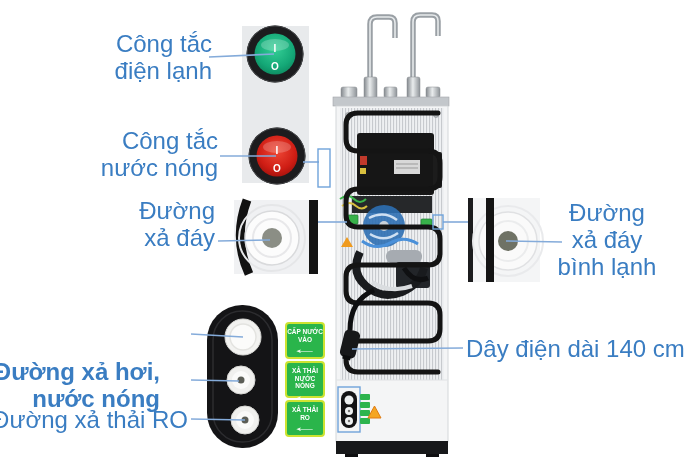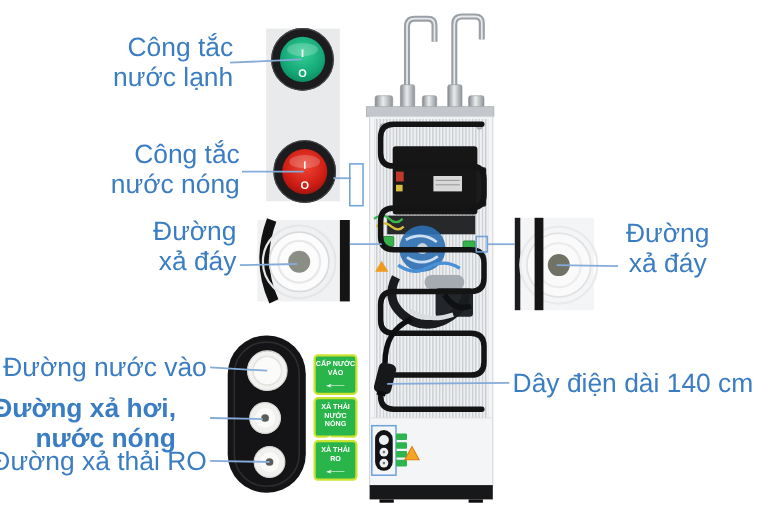--- a/index.html
+++ b/index.html
@@ -200,49 +200,47 @@
     <line x1="191" y1="380" x2="239" y2="381"></line>
     <line x1="191" y1="419" x2="245" y2="420"></line>
     <line x1="352" y1="349" x2="463" y2="348"></line>
   </g>
   <rect x="318" y="149" width="12" height="38" fill="none" stroke="#6fa3da" stroke-width="1.4"></rect>
   <rect x="433" y="215" width="10" height="14" fill="none" stroke="#6fa3da" stroke-width="1.4"></rect>
 </svg>
 
 <div class="lbl r" style="top:30px;right:488px;">
   <div>Công tắc</div>
-  <div>nước lạnh</div>
+  <div>điện lạnh</div>
 </div>
 
 <div class="lbl r" style="top:127px;right:482px;">
   <div>Công tắc</div>
   <div>nước nóng</div>
 </div>
 
 <div class="lbl r" style="top:197px;right:485px;">
   <div>Đường</div>
   <div>xả đáy</div>
 </div>
 
-<div class="lbl r" style="top:321px;right:512px;">
-  <div>Đường nước vào</div>
-</div>
 
 <div class="lbl r" style="top:358px;right:540px;font-weight:bold;">
   <div>Đường xả hơi,</div>
   <div>nước nóng</div>
 </div>
 
 <div class="lbl r" style="top:406px;right:512px;">
   <div>Đường xả thải RO</div>
 </div>
 
 <div class="lbl c" style="top:199px;left:556px;width:102px;">
   <div>Đường</div>
   <div>xả đáy</div>
+  <div>bình lạnh</div>
 </div>
 
 <div class="lbl" style="top:335px;left:466px;">
   <div>Dây điện dài 140 cm</div>
 </div>
 
 <div class="sticker" style="top:322px;">
   <div>CẤP NƯỚC</div>
   <div>VÀO</div>
   <span class="arrow">←</span>

